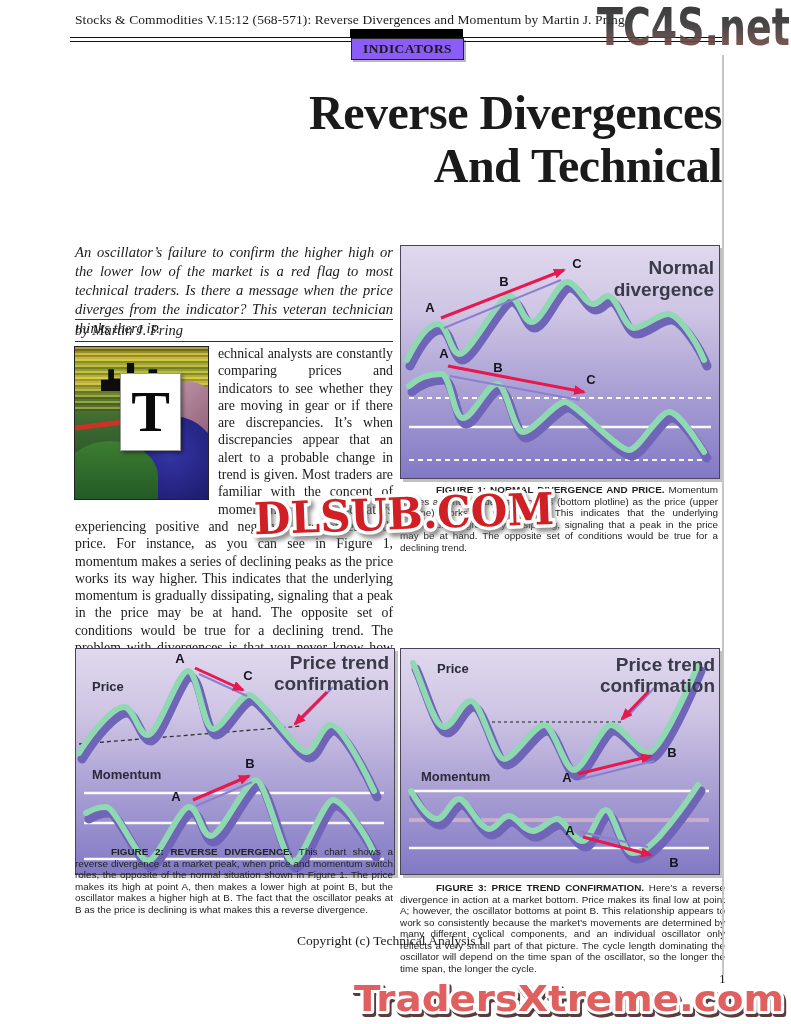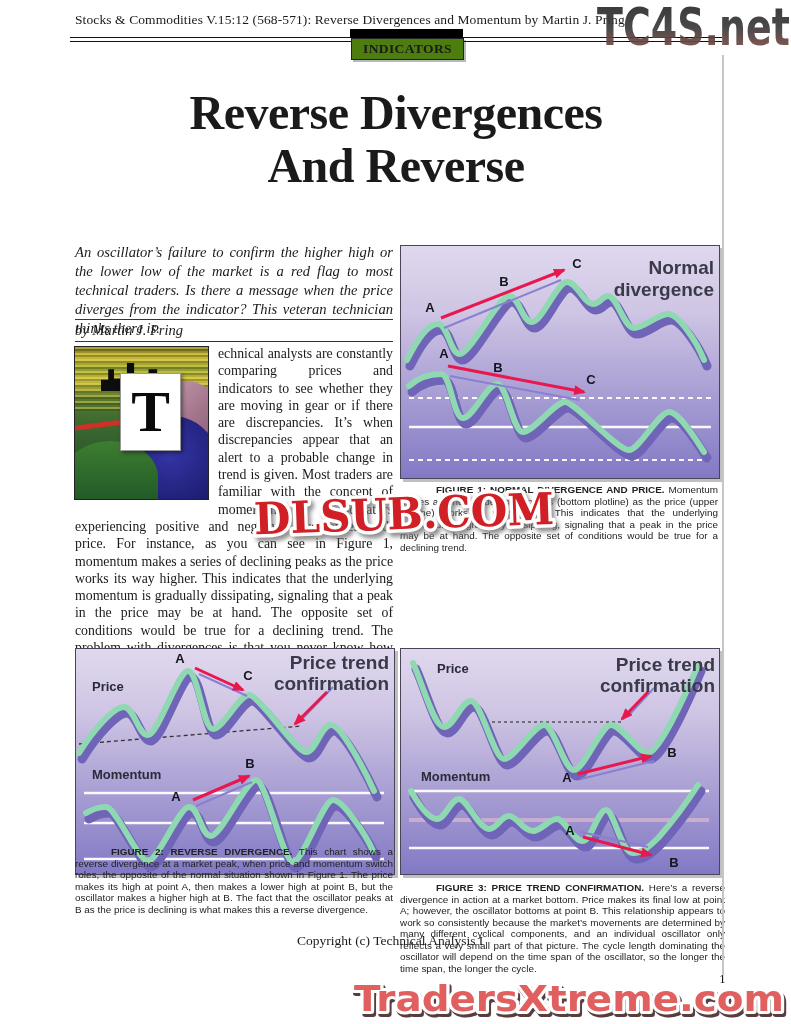--- a/index.html
+++ b/index.html
@@ -4,25 +4,25 @@
 <style>
   html,body{margin:0;padding:0;background:#888;}
   #page{position:relative;width:791px;height:1024px;background:#ffffff;overflow:hidden;
         font-family:"Liberation Serif",serif;color:#1a1a1a;}
   .abs{position:absolute;}
   
   .journal-line{left:75px;top:12px;font-size:13.5px;letter-spacing:.1px;}
   .rule-top1{left:70px;top:37px;width:652px;height:1.4px;background:#111;}
   .rule-top2{left:70px;top:41px;width:652px;height:1.4px;background:#111;}
   .ind-bar{left:350px;top:29px;width:113px;height:9px;background:#000;}
-  .ind-box{left:351px;top:38px;width:111px;height:20px;background:#4d7c0f;border:1.3px solid #222;
+  .ind-box{left:351px;top:38px;width:111px;height:20px;background:#8b5cf6;border:1.3px solid #222;
            box-shadow:2px 2px 0 rgba(0,0,0,.28);display:flex;align-items:center;justify-content:center;
            font-weight:bold;font-size:13.5px;letter-spacing:.4px;}
   
-  .title{left:70px;top:86px;width:652px;text-align:center;font-weight:bold;font-size:48px;
+  .title{left:70px;top:86px;width:652px;text-align:right;font-weight:bold;font-size:48px;
          line-height:53px;letter-spacing:-.5px;}
   
   .intro{left:75px;top:243px;width:318px;font-style:italic;font-size:14.6px;line-height:19px;text-align:justify;}
   .byline-rule1{left:75px;top:319px;width:318px;height:1px;background:#333;}
   .byline{left:75px;top:322px;width:318px;text-align:left;font-weight:normal;font-style:italic;font-size:14.5px;}
   .byline-rule2{left:75px;top:341px;width:318px;height:1px;background:#333;}
   .bodyblock{left:75px;top:345px;width:318px;font-size:13.8px;line-height:17.3px;text-align:justify;}
   .bodyblock p{margin:0;}
   .bodyblock .p2{text-indent:14px;margin-top:0;}
   .rightpara{left:400px;top:577px;width:318px;font-size:13.8px;line-height:17.3px;text-align:justify;}
@@ -73,21 +73,21 @@
 <div id="page">
 
   <div class="abs journal-line">Stocks &amp; Commodities V.15:12 (568-571): Reverse Divergences and Momentum by Martin J. Pring</div>
   <div class="abs rule-top1"></div>
   <div class="abs rule-top2"></div>
   <div class="abs ind-bar"></div>
   <div class="abs ind-box">INDICATORS</div>
 
   <div class="abs title">
     <div>Reverse Divergences</div>
-    <div>And Reverse</div>
+    <div>And Technical</div>
   </div>
 
   <div class="abs intro">An oscillator’s failure to confirm the higher high or the lower low of the market is a red flag to most technical traders. Is there a message when the price diverges from the indicator? This veteran technician thinks there is.</div>
   <div class="abs byline-rule1"></div>
   <div class="abs byline">by Martin J. Pring</div>
   <div class="abs byline-rule2"></div>
 
   <div class="abs bodyblock">
     <div class="art">
       <div class="art-streaks"></div>

